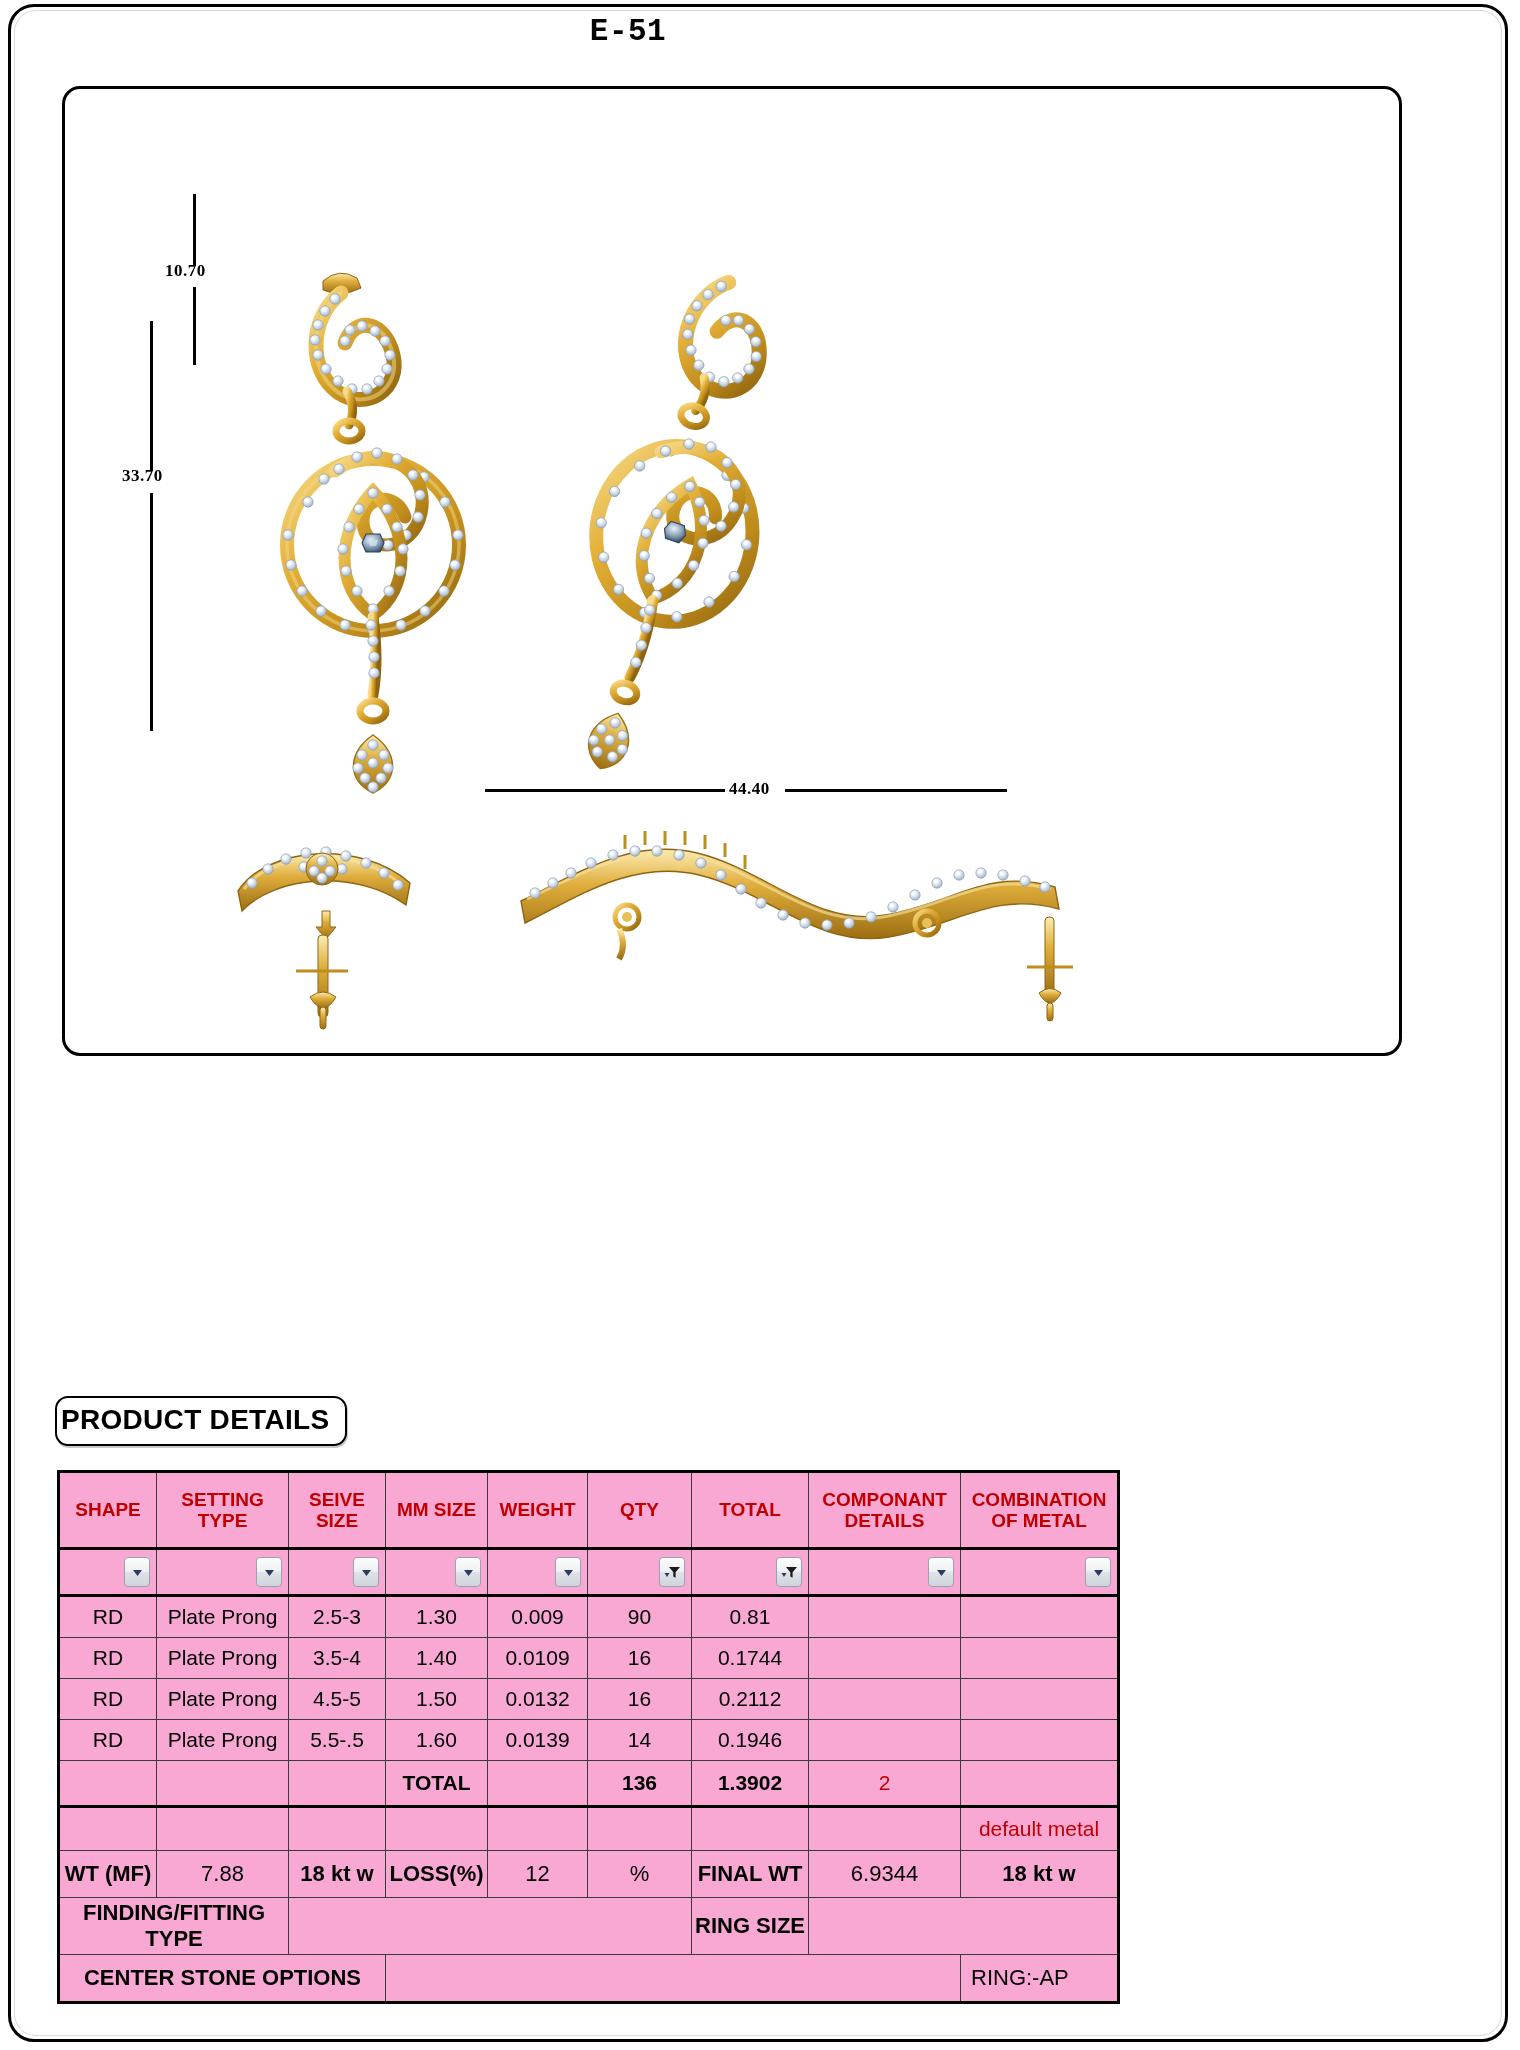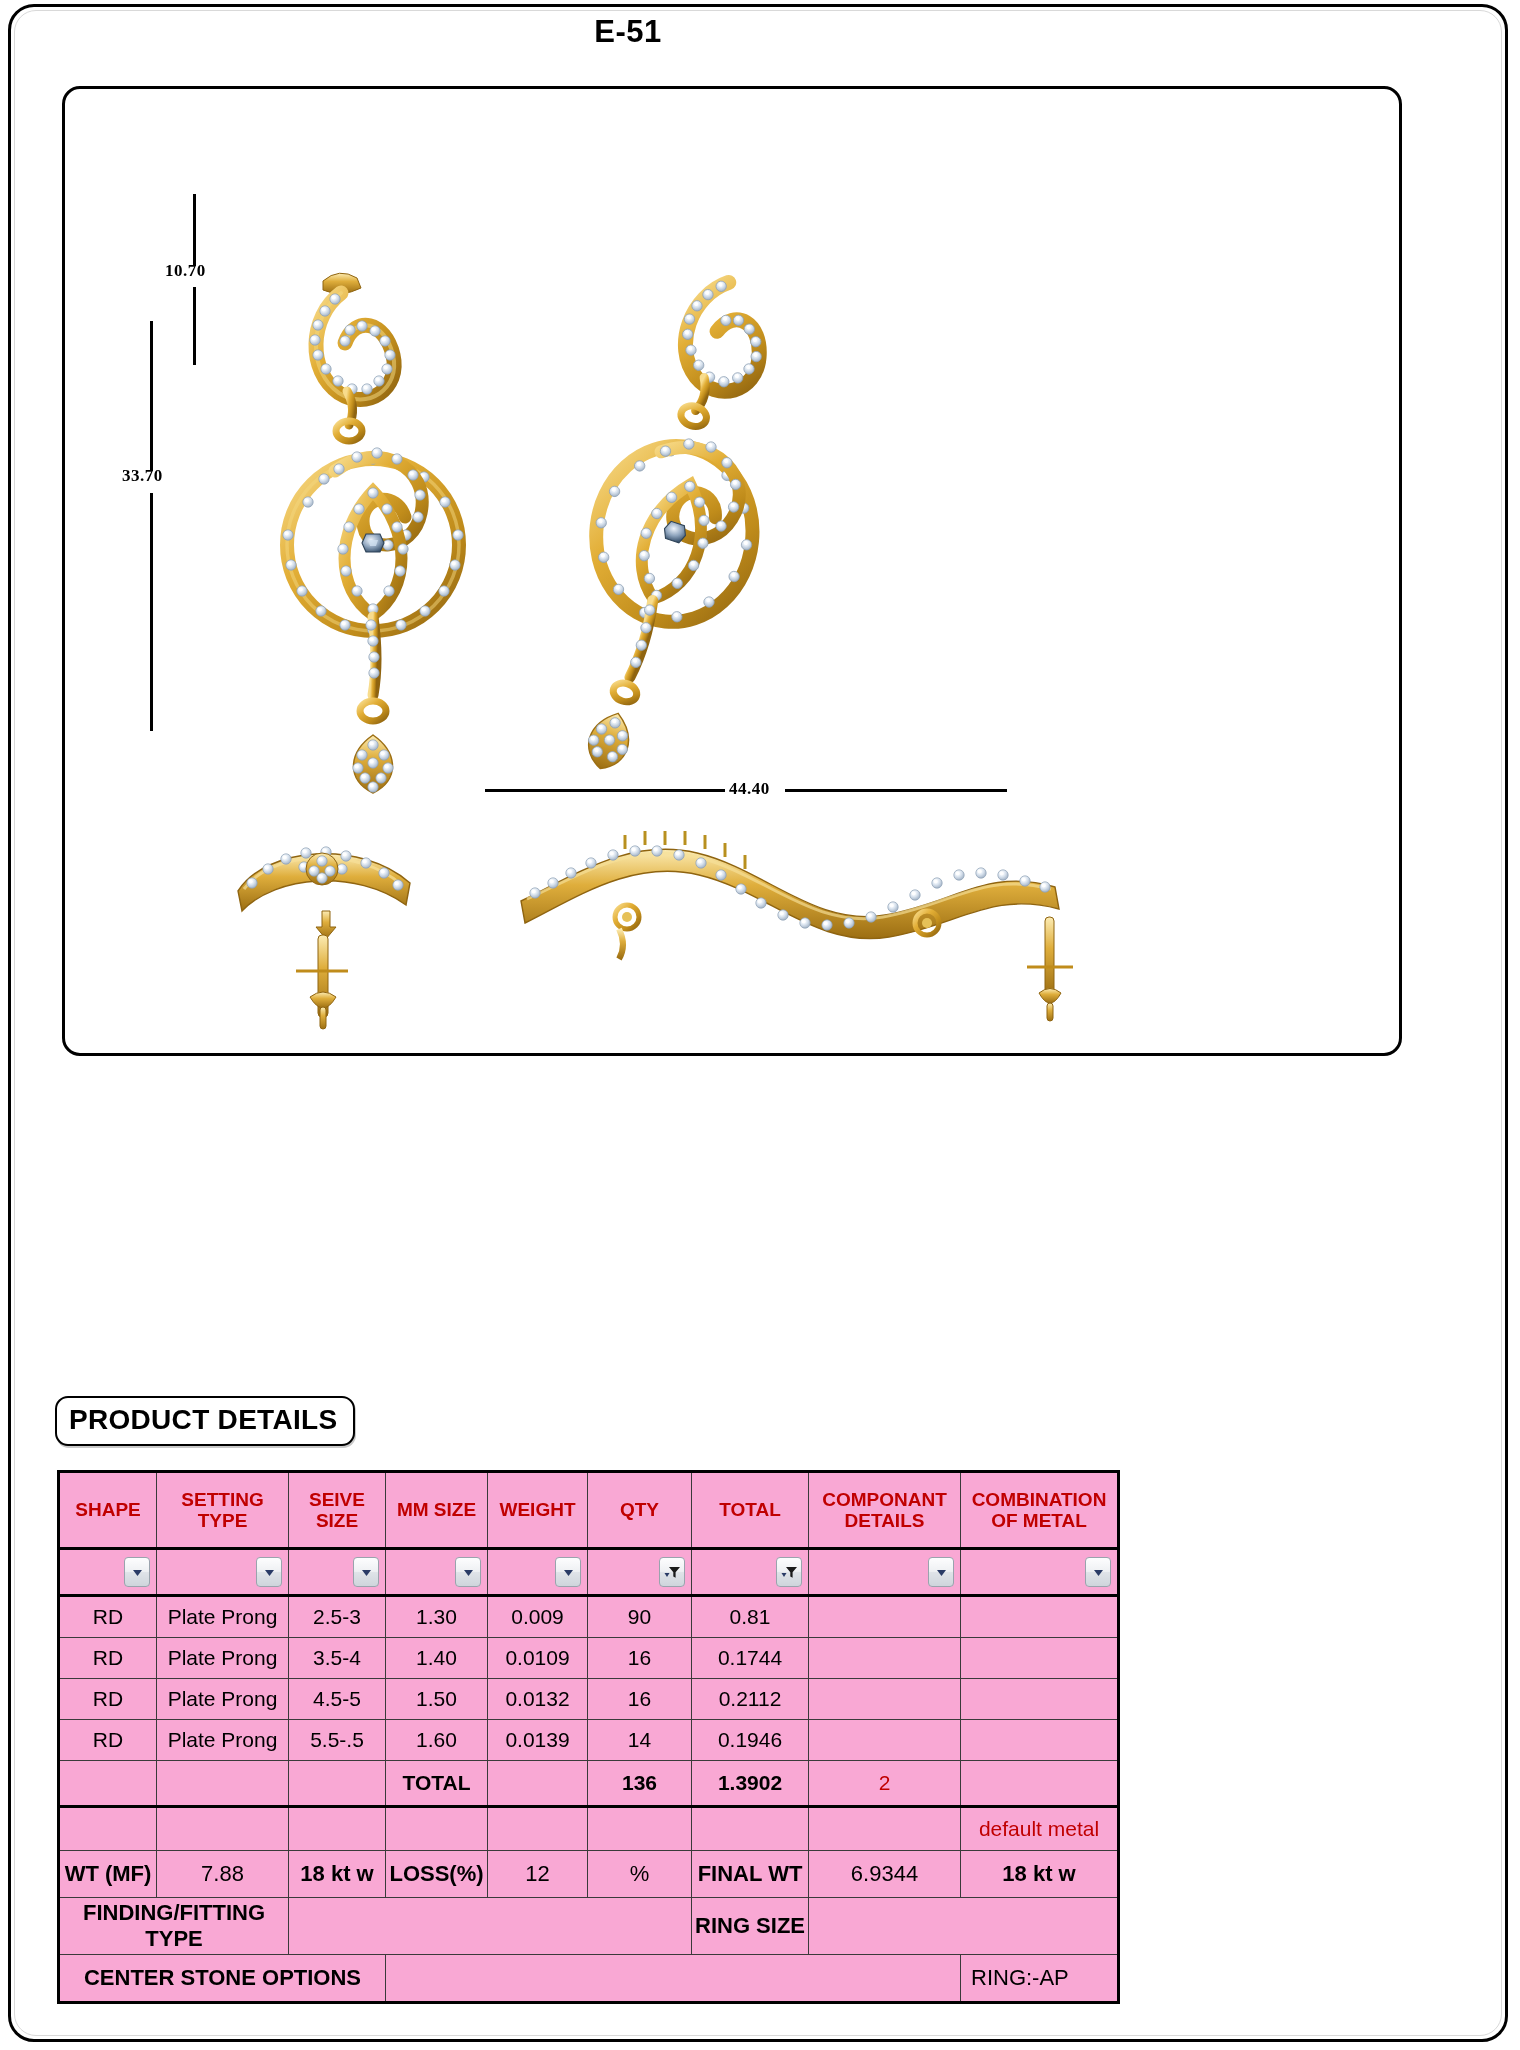--- a/index.html
+++ b/index.html
@@ -36,21 +36,21 @@
     pointer-events: none;
   }
 
   
   #doc-title {
     position: absolute;
     left: 0;
     top: 14px;
     width: 1256px;
     text-align: center;
-    font-family: Liberation Sans, sans-serif;
+    font-family: Liberation Mono, monospace;
     font-weight: bold;
     font-size: 31px;
     letter-spacing: 0.5px;
     color: #000;
   }
 
   
   #image-panel {
     position: absolute;
     left: 62px;
@@ -87,21 +87,21 @@
     position: absolute;
     height: 3px;
     background: #000;
   }
 
   
   #product-details-badge {
     position: absolute;
     left: 55px;
     top: 1396px;
-    padding: 6px 16px 8px 12px;
+    padding: 6px 16px 8px 4px;
     border: 2px solid #000;
     border-radius: 13px;
     background: #fff;
     font-weight: bold;
     font-size: 28px;
     letter-spacing: 0.3px;
     color: #000;
     box-shadow: 1px 2px 0 #c9c9c9;
   }
 

